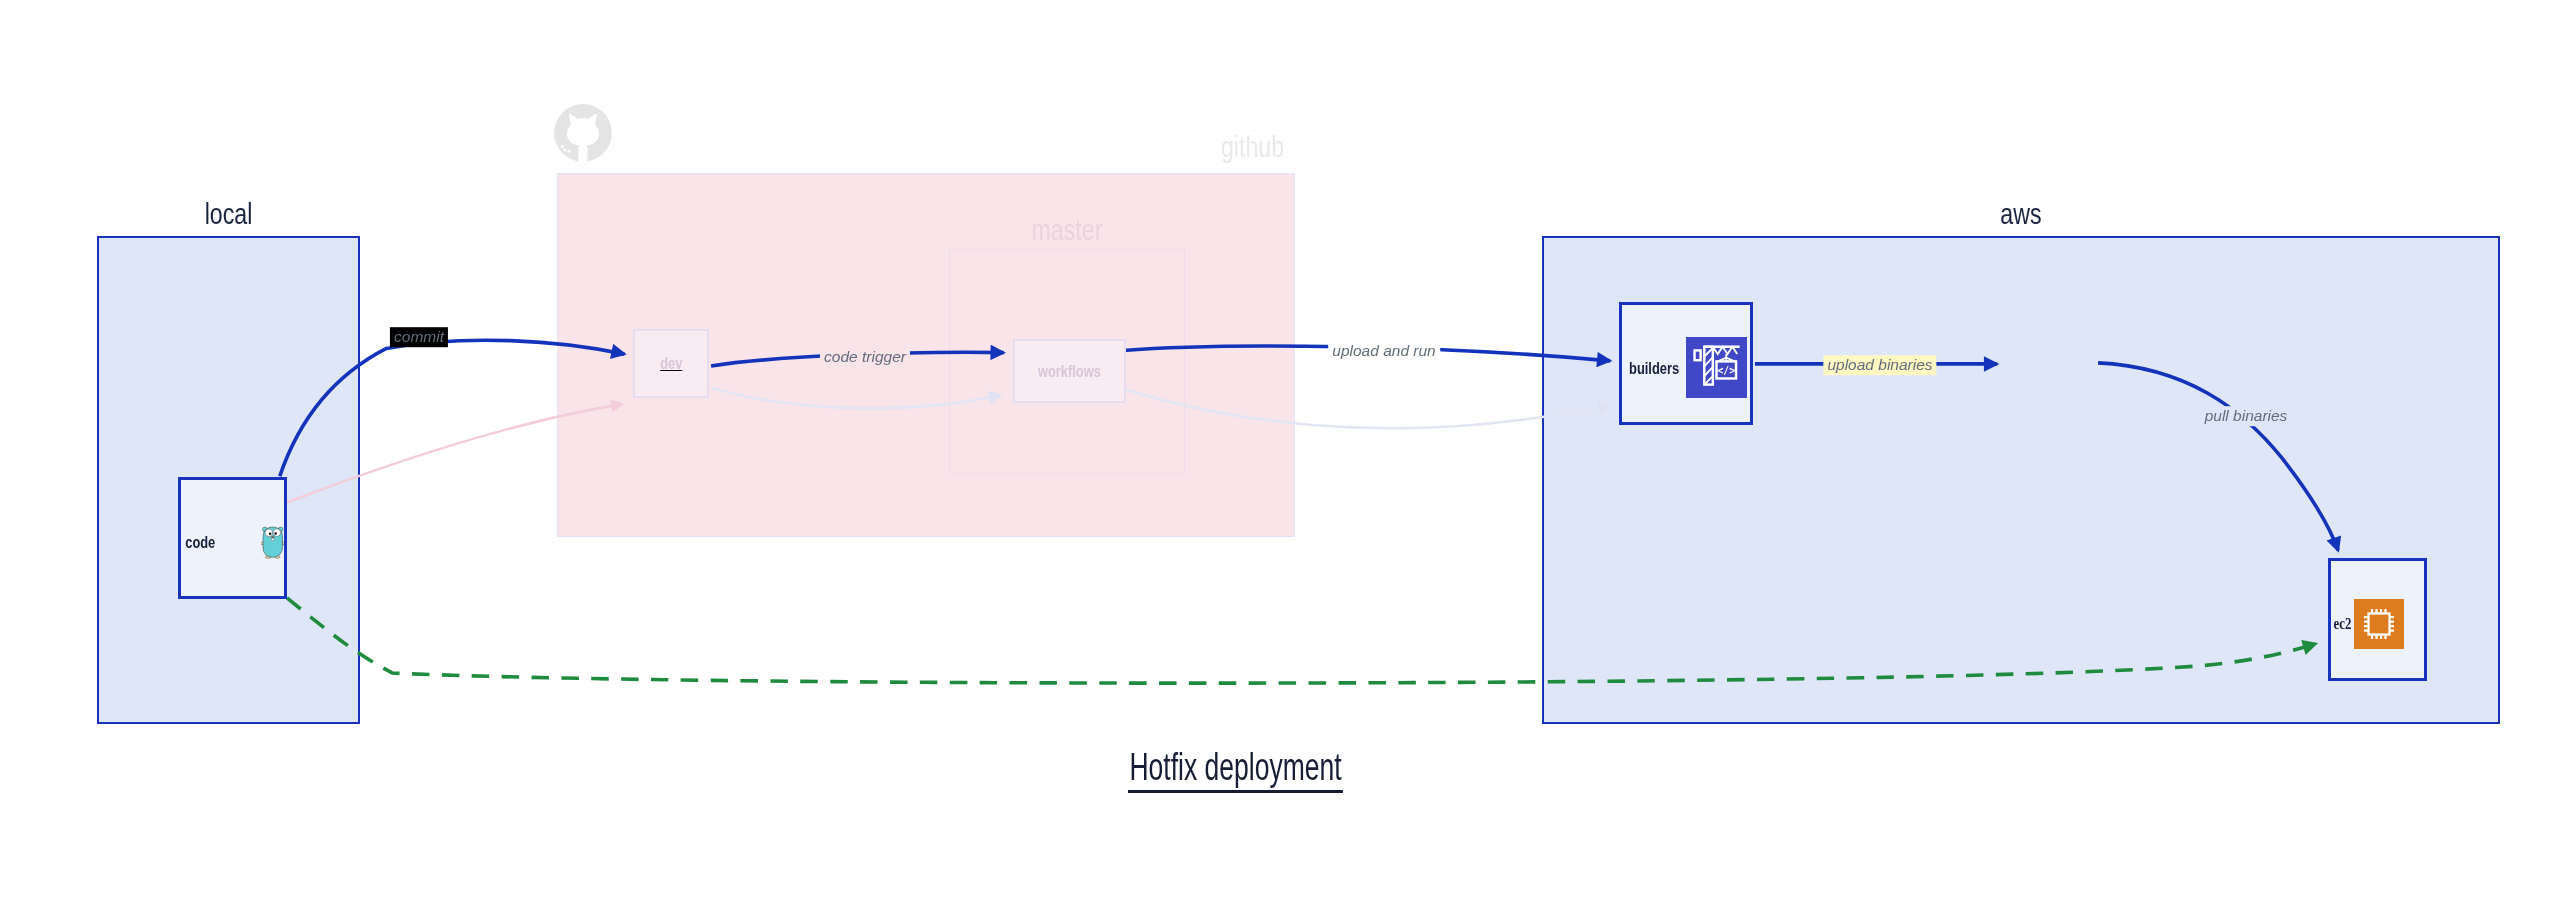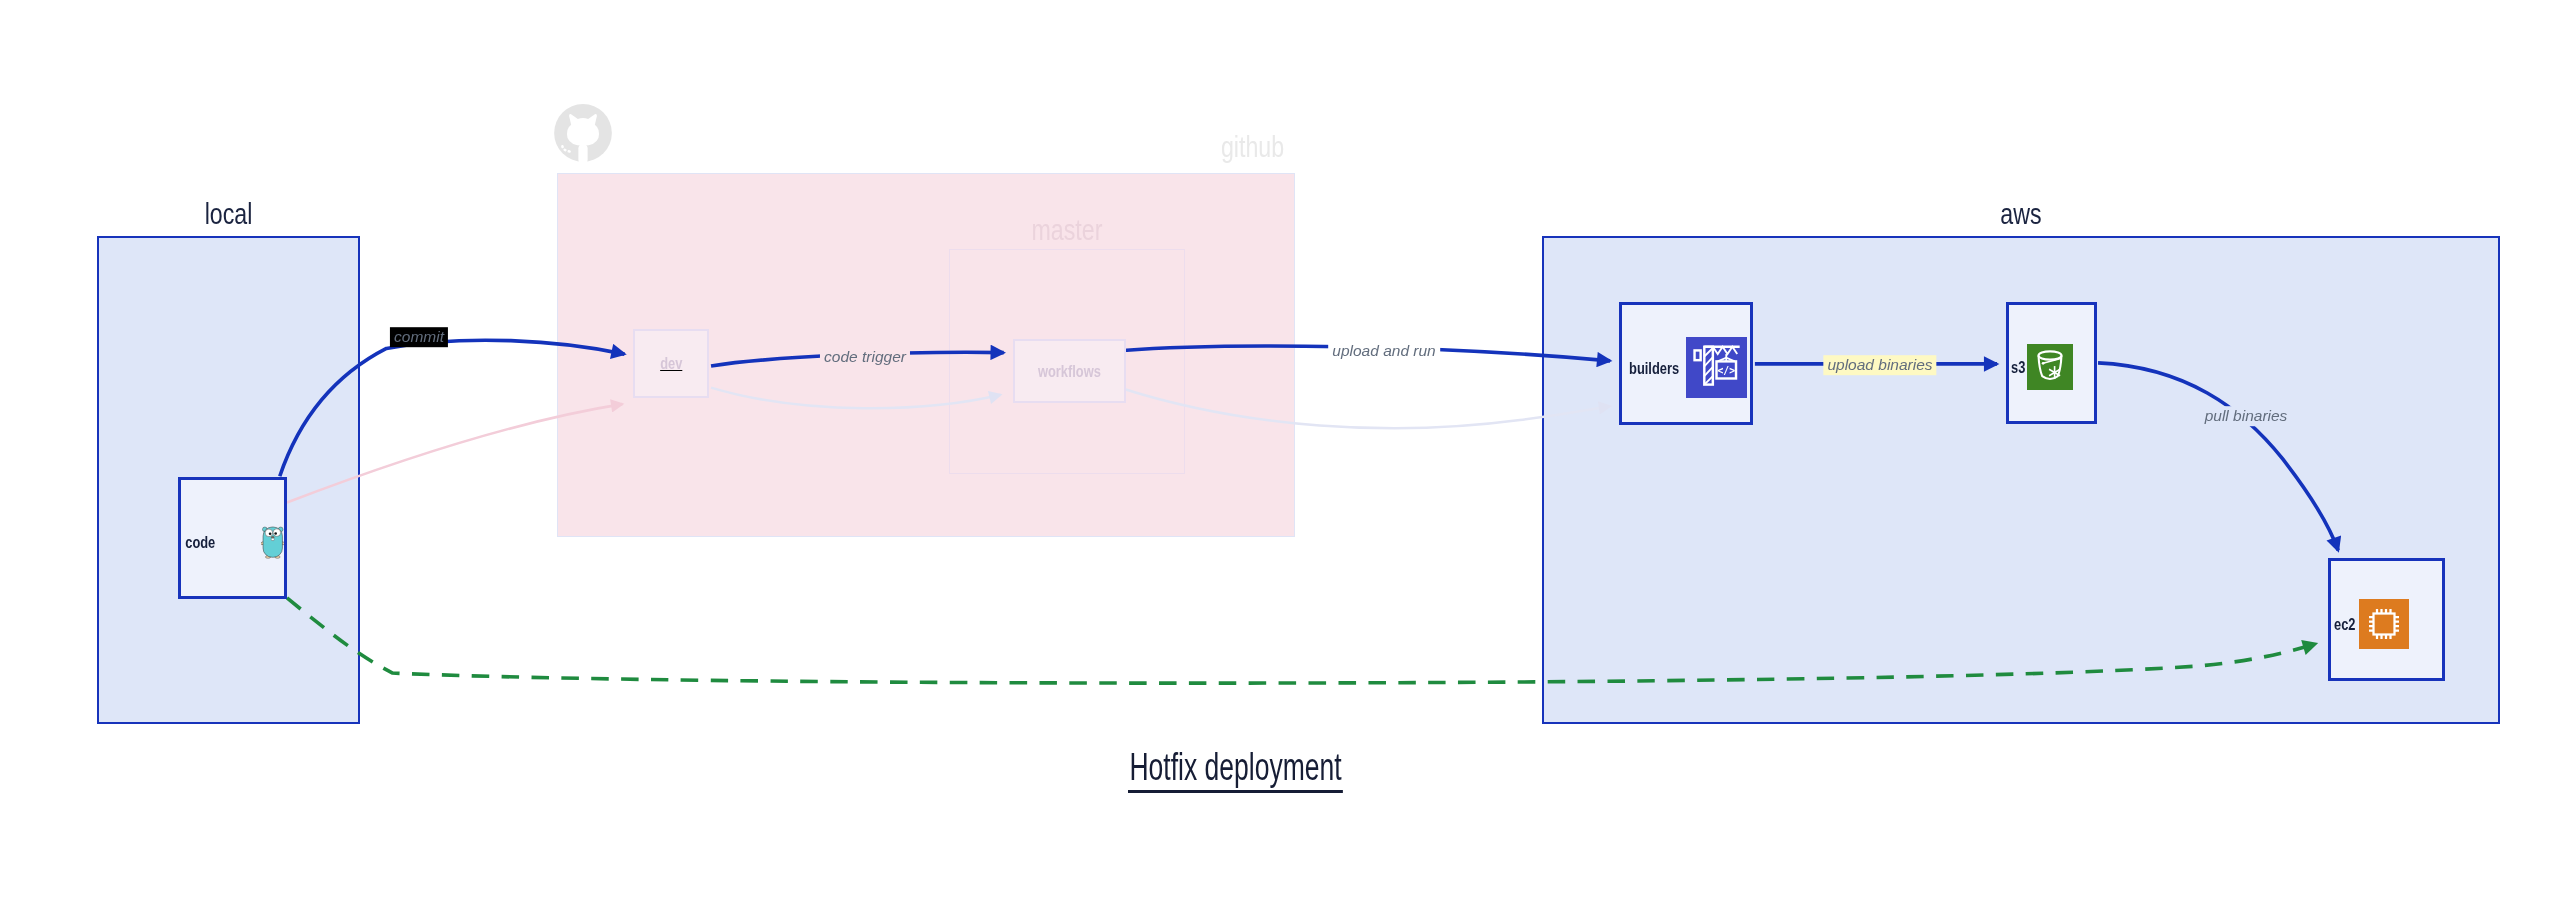--- a/index.html
+++ b/index.html
@@ -135,39 +135,22 @@
         <path d="M30 16 L88 16"></path>
         <path d="M44 16 L52 28 L60 16 L68 28 L76 16 L84 28" stroke-width="3"></path>
         <path d="M66 28 L66 40" stroke-width="3"></path>
         <path d="M52 40 L66 34 L80 40" stroke-width="3"></path>
         <rect x="50" y="40" width="32" height="28"></rect>
       </g>
       <text x="66" y="60" font-size="16" font-weight="bold" fill="#ffffff" text-anchor="middle" font-family="DejaVu Sans Mono, monospace">&lt;/&gt;</text>
     </svg>
   </div>
 
-  <div class="node active" style="left:2006px;top:302px;width:91px;height:122px;">
-    <span class="node-label">s3</span>
-    <svg class="node-icon" width="46" height="46" viewBox="0 0 100 100">
-      <rect x="0" y="0" width="100" height="100" fill="#3f8624"></rect>
-      <g stroke="#ffffff" stroke-width="4.5" fill="none">
-        <ellipse cx="50" cy="25" rx="25" ry="9"></ellipse>
-        <path d="M25 25 C26 45 29 60 33 70 C44 78 56 78 67 70 C71 60 74 45 75 25"></path>
-        <path d="M35 42 L71 32 C75 31 76 36 72 38" stroke-width="3.5"></path>
-        <circle cx="35" cy="42" r="3" fill="#ffffff" stroke="none"></circle>
-        <g stroke-width="3.5">
-          <path d="M60 48 L60 76"></path>
-          <path d="M48 55 L72 69"></path>
-          <path d="M48 69 L72 55"></path>
-        </g>
-      </g>
-    </svg>
-  </div>
 
-  <div class="node active" style="left:2328px;top:558px;width:117px;height:123px;">
+  <div class="node active" style="left:2328px;top:558px;width:99px;height:123px;font-family:Liberation Serif, serif;">
     <span class="node-label">ec2</span>
     <svg class="node-icon" width="50" height="50" viewBox="0 0 100 100">
       <rect x="0" y="0" width="100" height="100" fill="#dd7b1f"></rect>
       <g stroke="#ffffff" stroke-width="4.5" fill="none">
         <rect x="29" y="29" width="42" height="42"></rect>
         <path d="M36 20 V29 M45 20 V29 M54 20 V29 M63 20 V29"></path>
         <path d="M36 71 V80 M45 71 V80 M54 71 V80 M63 71 V80"></path>
         <path d="M20 36 H29 M20 45 H29 M20 54 H29 M20 63 H29"></path>
         <path d="M71 36 H80 M71 45 H80 M71 54 H80 M71 63 H80"></path>
       </g>

